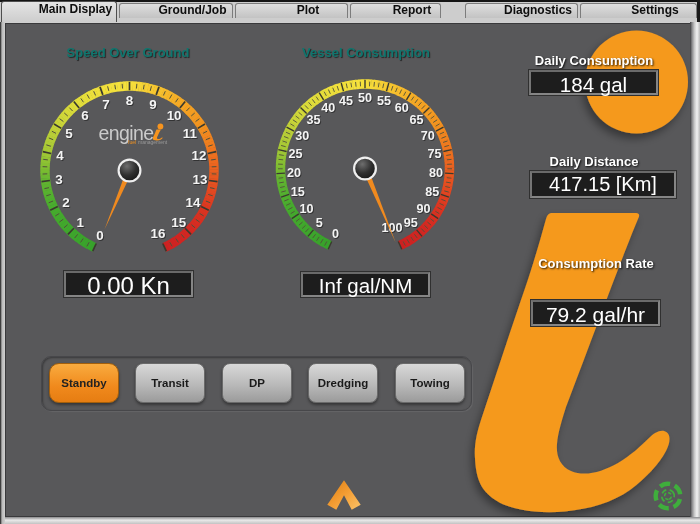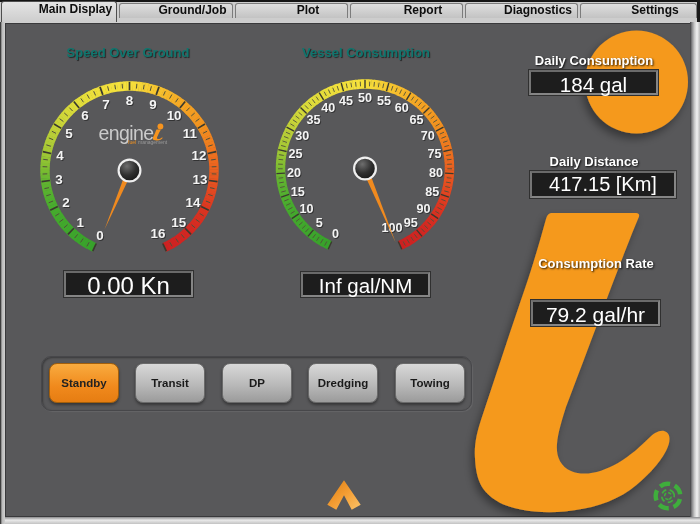--- a/index.html
+++ b/index.html
@@ -10,21 +10,21 @@
 .tab.active { top:1px; height:21px; background:linear-gradient(#e4e4e4,#cdcdcd); border-color:#4e4e4e; line-height:14px; }
 #rightedge { position:absolute; right:0; top:22px; width:10px; height:502px; background:linear-gradient(90deg,#3c3c3e,#88888a 20%,#c9c9c9 45%,#f2f2f2 70%,#b9b9b9); }
 #botedge { position:absolute; left:0; top:517px; width:700px; height:7px; background:linear-gradient(#8a8a8c,#e9e9e9 45%,#c2c2c2); }
 #leftedge { position:absolute; left:0; top:22px; width:5px; height:502px; background:linear-gradient(90deg,#161616,#b9b9b9 40%,#cfcfcf); }
 #panel { position:absolute; left:5px; top:23px; width:686px; height:494px; background:#58585a; border:1px solid #39393b; }
 .title { position:absolute; font-size:13px; font-weight:bold; color:#0f766e; text-align:center; text-shadow:1px 1px 1px rgba(0,0,0,0.6); }
 .vbox { position:absolute; background:#1d1d1d; border:2px solid #858585; border-top-color:#6a6a6a; border-left-color:#757575; box-shadow:0 0 0 1px #303030; color:#fff; text-align:center; }
 .rlabel { position:absolute; font-size:13px; font-weight:bold; color:#fff; text-align:center; text-shadow:1px 1px 2px rgba(0,0,0,0.85); }
 #btnbar { position:absolute; left:41px; top:355.5px; width:431px; height:55px; border:1px solid #47474a; border-radius:10px; box-shadow:inset 1px 1px 2px rgba(0,0,0,0.35), 1px 1px 1px rgba(255,255,255,0.08); }
 .btn { position:absolute; top:363px; width:70px; height:40px; border-radius:8px; background:linear-gradient(#d8d8d8,#b9b9b9 55%,#9b9b9b); border:1px solid #6a6a6a; box-shadow:0 2px 3px rgba(0,0,0,0.4); font-size:11.5px; font-weight:bold; color:#1a1a1a; text-align:center; line-height:38px; }
-.btn.active { background:linear-gradient(#f9ab3f,#f0891c 60%,#e67d12); border-color:#a35f0b; color:#222; }
+.btn.active { background:linear-gradient(#f9ab3f,#f0891c 60%,#e67d12); border-color:#a35f0b; color:#222;border-radius:10px; }
 </style></head>
 <body>
 <div id="stage">
 <div id="panel"></div>
 <svg width="700" height="524" viewBox="0 0 700 524" xmlns="http://www.w3.org/2000/svg" style="position:absolute;left:0;top:0" font-family="Liberation Sans, sans-serif">
 <defs>
 <radialGradient id="hubg" cx="0.38" cy="0.3" r="0.75">
 <stop offset="0" stop-color="#6e6e6e"></stop>
           <stop offset="0.55" stop-color="#303030"></stop>
           <stop offset="1" stop-color="#161616"></stop>
@@ -621,21 +621,21 @@
         <circle cx="668" cy="496" r="12.3" stroke-width="4.4" stroke-dasharray="10.5 4.9" transform="rotate(14 668 496)"></circle>
         <circle cx="668" cy="496" r="6.3" stroke-width="1.8" stroke-dasharray="5.5 3.2" transform="rotate(-40 668 496)"></circle>
         <circle cx="668" cy="496" r="3.4" stroke-width="1.6" stroke-dasharray="3.4 2.2" transform="rotate(80 668 496)"></circle>
       </g>
 </svg>
 <div id="topline"></div>
 <div id="tabbar"></div>
 <div class="tab active" style="left:1px;width:116px">Main Display</div>
 <div class="tab" style="left:119px;width:114px">Ground/Job</div>
 <div class="tab" style="left:235px;width:113px">Plot</div>
-<div class="tab" style="left:350px;width:113px">Report</div>
+<div class="tab" style="left:350px;width:91px">Report</div>
 <div class="tab" style="left:465px;width:113px">Diagnostics</div>
 <div class="tab" style="left:580px;width:117px">Settings</div>
 
 <div id="tabright"></div>
 <div id="rightedge"></div>
 <div id="botedge"></div>
 <div id="leftedge"></div>
 <div class="title" style="left:38px;top:44.5px;width:180px;">Speed Over Ground</div>
 <div class="title" style="left:276px;top:44.5px;width:180px;">Vessel Consumption</div>
 

